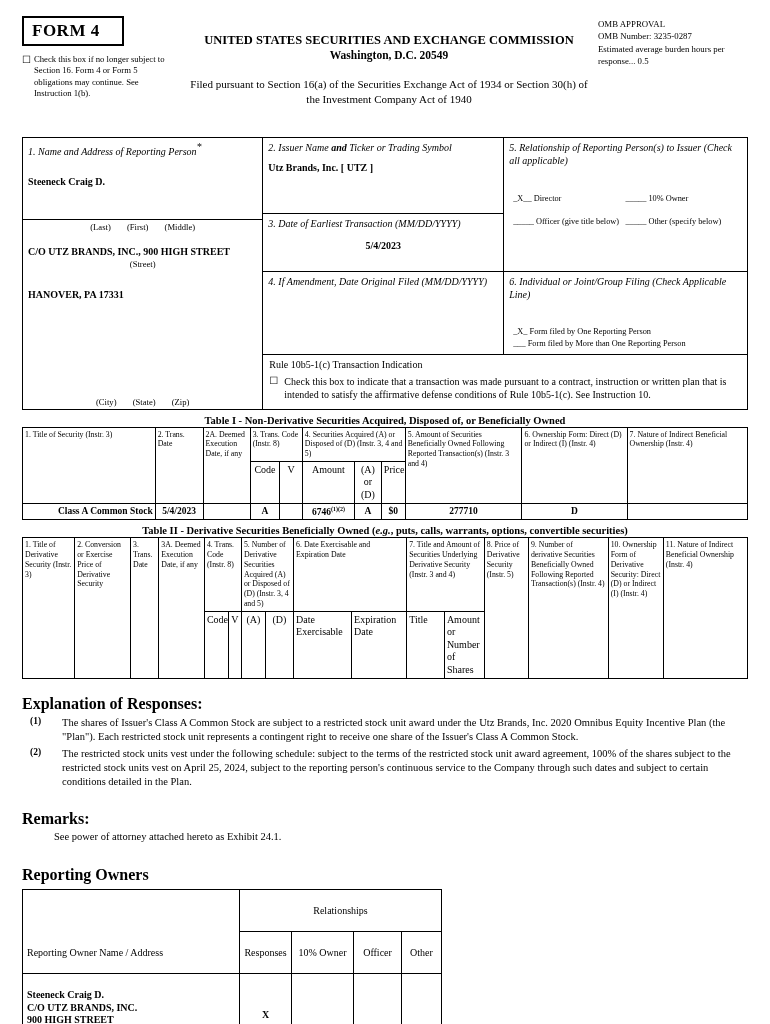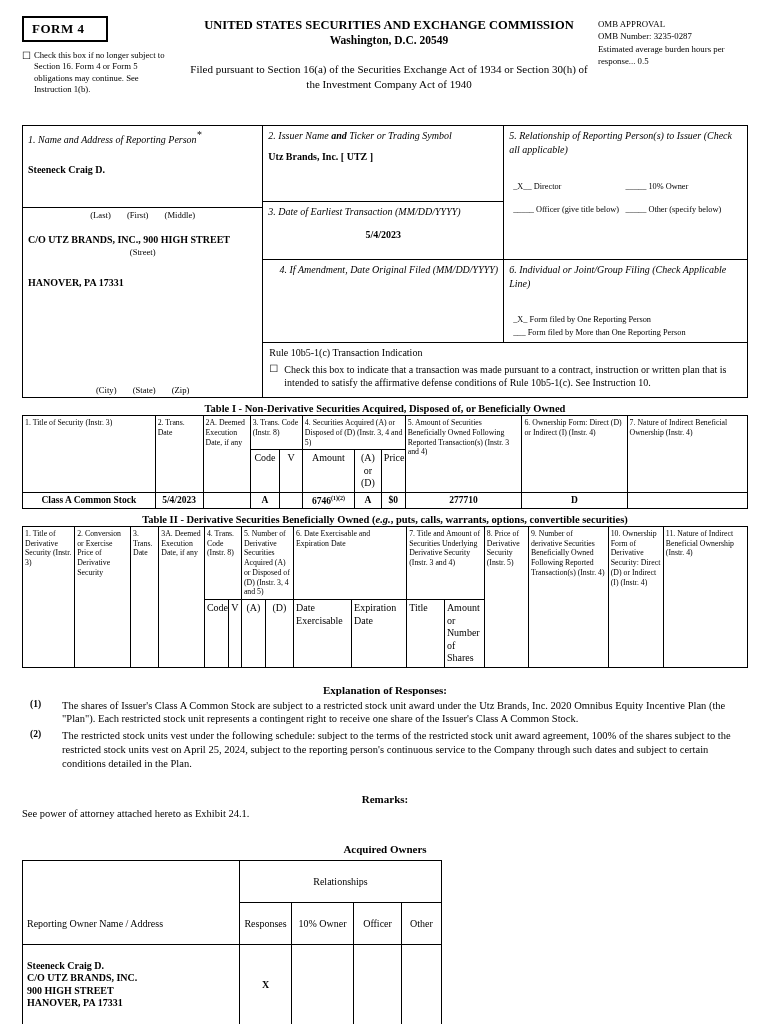--- a/index.html
+++ b/index.html
@@ -10,26 +10,26 @@
     color:#000;
     font-size:11px;
   }
   .page { width:770px; min-height:1024px; padding:16px 22px 20px; background:#fff; }
 
   
   .top { display:flex; align-items:flex-start; }
   .top-left { width:158px; flex:0 0 auto; }
   .form4-box {
     display:inline-block; border:2px solid #000; font-weight:bold;
-    font-size:13px; padding:3px 22px 3px 8px; letter-spacing:0.5px;
+    font-size:17px; padding:3px 22px 3px 8px; letter-spacing:0.5px;
   }
   .chk-note { margin-top:8px; font-size:8.7px; line-height:1.3; width:152px; display:flex; gap:3px; }
   .chk-box { font-size:10px; line-height:1; padding-top:1px; }
   .top-center { flex:1 1 auto; text-align:center; padding:0 6px; }
-  .tc1 { font-weight:bold; font-size:12.5px; margin-top:2px; }
+  .tc1 { font-weight:bold; font-size:12.5px; margin-top:17px; }
   .tc2 { font-weight:bold; font-size:11.5px; margin-top:1px; }
   .tc3 { font-weight:bold; font-size:11.5px; margin-top:18px; }
   .tc4 { font-size:11px; margin-top:16px; max-width:440px; margin-left:auto; margin-right:auto; line-height:1.35; }
   .top-right { width:150px; flex:0 0 auto; font-size:8.8px; line-height:1.4; padding-top:2px; }
 
   
   .info { display:flex; border:1px solid #000; margin-top:30px; }
   .lbl { font-size:10px; line-height:1.25;font-style:italic; }
   .val { font-weight:bold; font-size:10px; }
   .info .c1 { width:33.2%; border-right:1px solid #000; display:flex; flex-direction:column; }
@@ -40,48 +40,48 @@
   .c1-street { margin-top:12px; padding:0 5px; }
   .c1-city { margin-top:18px; padding:0 5px; flex:1 1 auto; }
   .info .c23 { width:66.8%; display:flex; flex-direction:column; }
   .c23-top { display:flex; flex:1 1 auto; }
   .c2 { width:49.8%; border-right:1px solid #000; display:flex; flex-direction:column; }
   .c3 { width:50.2%; display:flex; flex-direction:column; }
   .c2-issuer { height:76px; border-bottom:1px solid #000; }
   .c2-issuer .val { margin-top:8px; }
   .c2-date { height:58px; border-bottom:1px solid #000; }
   .c2-date .val { margin-top:10px; text-align:center; }
-  .c2-amend { flex:1 1 auto;text-align:right; }
+  .c2-amend { flex:1 1 auto; }
   .c3-rel { height:134px; border-bottom:1px solid #000; }
   .rel-grid { display:grid; grid-template-columns:1fr 1fr; font-size:8.3px; margin-top:26px; row-gap:14px; padding:0 4px; }
   .c3-filing { flex:1 1 auto; }
   .filing-lines { margin-top:24px; font-size:8.3px; line-height:1.5; padding-left:4px; }
   .rule { border-top:1px solid #000; padding:4px 8px 8px 6px; }
   .rule-title { font-size:10px; }
   .rule-row { display:flex; gap:6px; margin-top:5px; font-size:10px; line-height:1.3; }
 
   
   .tbl-title { font-weight:bold; text-align:center; font-size:10.5px; margin-top:5px; margin-bottom:1px; }
   table.sec { border-collapse:collapse; width:100%; table-layout:fixed; }
   table.sec th, table.sec td { border:1px solid #000; vertical-align:top; padding:2px 2px; overflow:hidden; }
   table.sec th { font-weight:normal; text-align:left; font-size:7.8px; line-height:1.25; }
   tr.subhead th { font-size:10px; text-align:center; vertical-align:top; }
   tr.datarow td { font-weight:bold; font-size:9.5px; text-align:center; white-space:nowrap; }
-  tr.datarow td.left { text-align:center; }
+  tr.datarow td.left { text-align:right; }
   tr.datarow sup { font-size:6px; }
   table.t2 tr.subhead th { height:36px; }
 
   
   .expl { margin-top:16px; }
-  .sec-heading { font-weight:bold; font-size:11px;text-align:center; }
+  .sec-heading { font-weight:bold; font-size:16px; }
   .expl-row { display:flex; margin-top:3px; }
   .expl-num { width:40px; flex:0 0 auto; font-weight:bold; font-size:9.5px; padding-left:8px; }
   .expl-text { flex:1 1 auto; font-size:10.5px; line-height:1.32; }
   .remarks { margin-top:22px; }
-  .remarks-text { font-size:10.5px; margin-top:3px; }
+  .remarks-text { font-size:10.5px; margin-top:3px;margin-left:32px; }
 
   
   .ro { margin-top:24px; }
   table.ro-table { border-collapse:collapse; margin-top:5px; }
   table.ro-table th, table.ro-table td { border:1px solid #000; font-size:10px; padding:15px 4px; }
   table.ro-table th { font-weight:normal; }
   .ro-name-h { text-align:left; width:217px; vertical-align:bottom; }
   .ctr { text-align:center; }
   .ro-rel { width:52px; }
   .ro-10 { width:62px; }
@@ -295,21 +295,21 @@
       <div class="expl-text">The restricted stock units vest under the following schedule: subject to the terms of the restricted stock unit award agreement, 100% of the shares subject to the restricted stock units vest on April 25, 2024, subject to the reporting person's continuous service to the Company through such dates and subject to certain conditions detailed in the Plan.</div>
     </div>
   </div>
 
   <div class="remarks">
     <div class="sec-heading">Remarks:</div>
     <div class="remarks-text">See power of attorney attached hereto as Exhibit 24.1.</div>
   </div>
 
   <div class="ro">
-    <div class="sec-heading">Acquired Owners</div>
+    <div class="sec-heading">Reporting Owners</div>
     <table class="ro-table">
       <tbody>
           <tr>
         <th rowspan="2" class="ro-name-h">Reporting Owner Name / Address</th>
         <th colspan="4" class="ctr">Relationships</th>
       </tr>
       <tr>
         <th class="ctr ro-rel">Responses</th>
         <th class="ctr ro-10">10% Owner</th>
         <th class="ctr ro-off">Officer</th>

